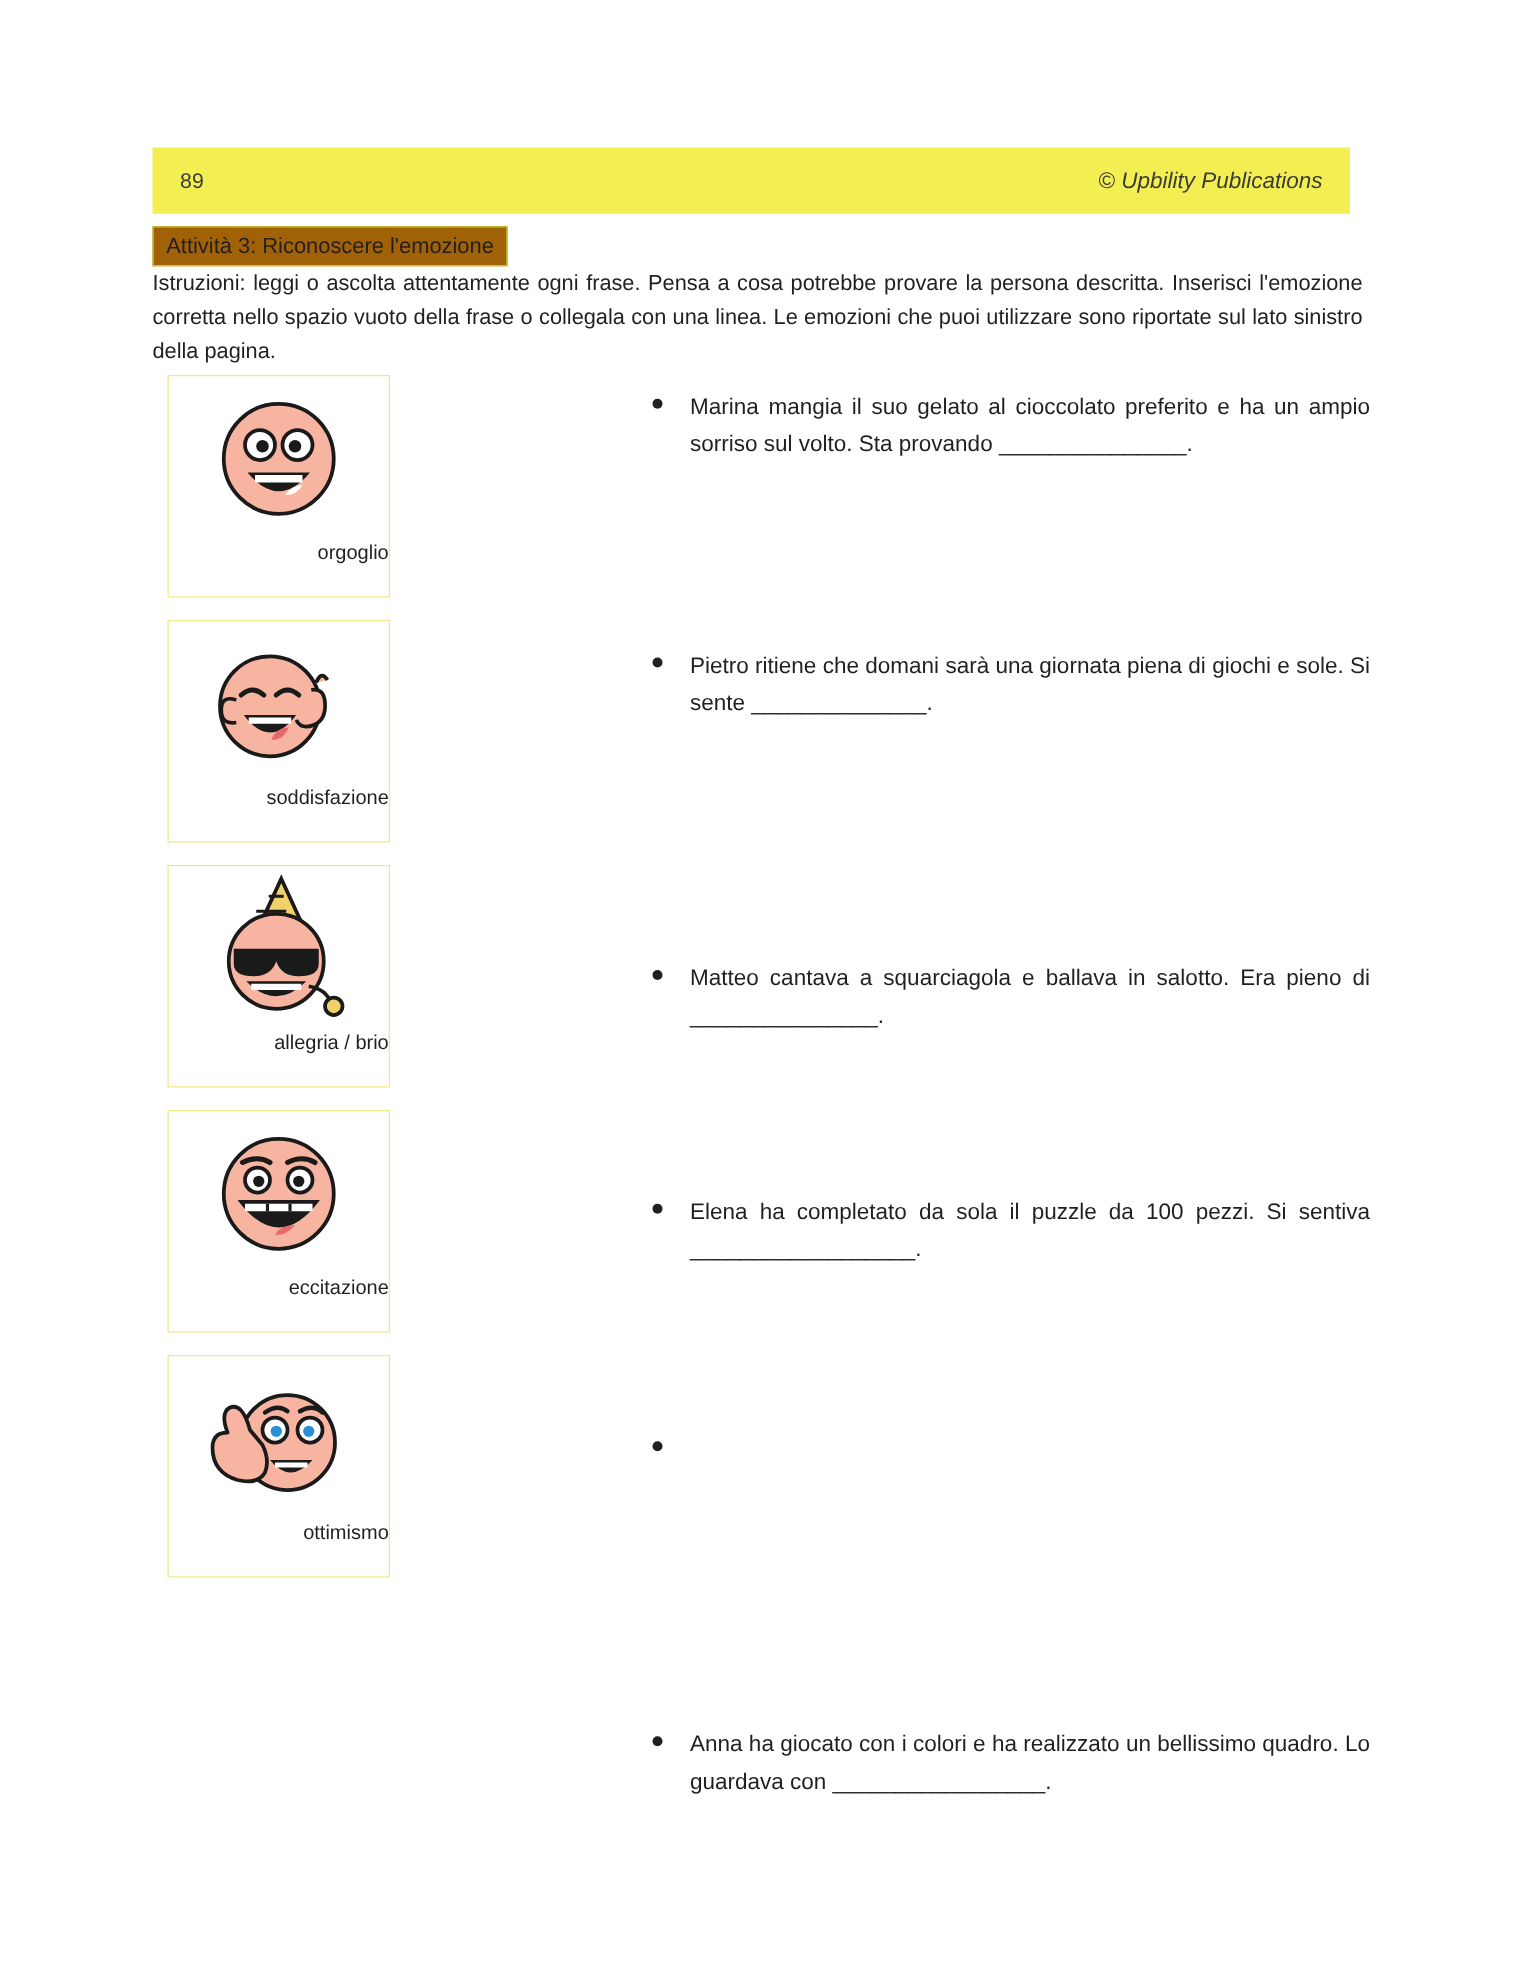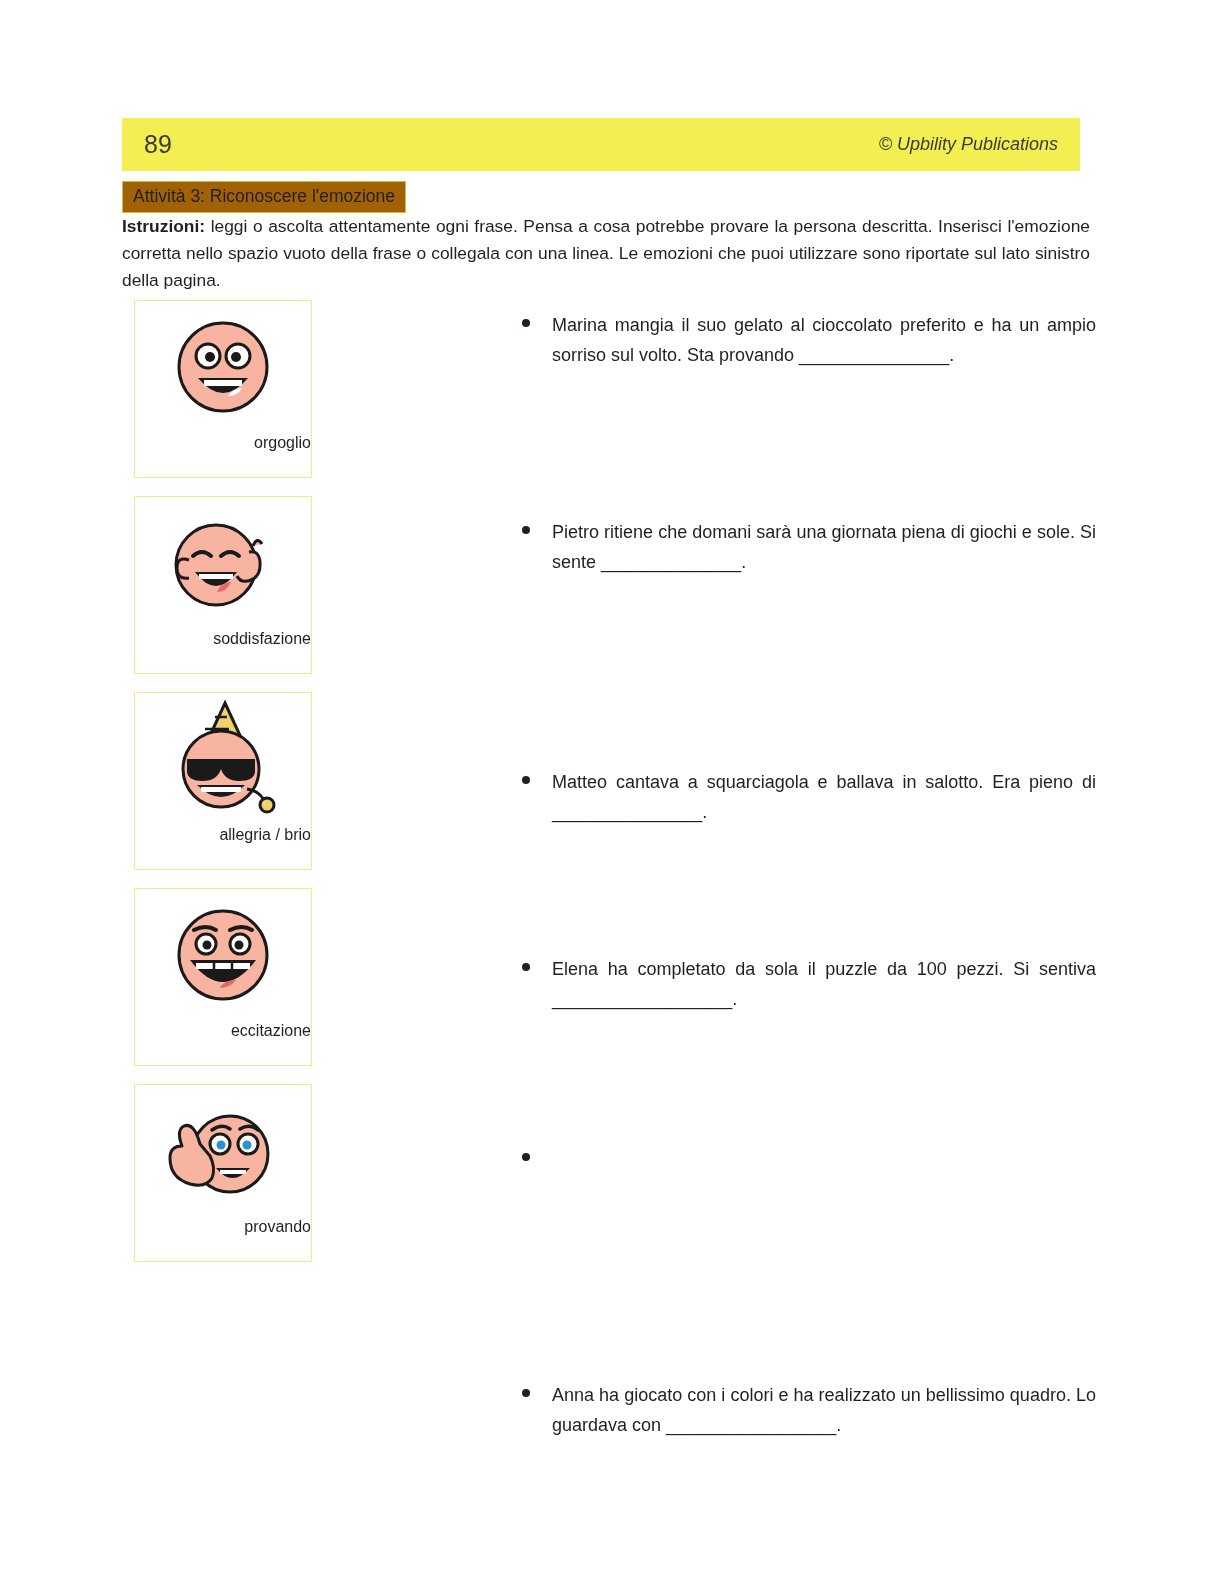--- a/index.html
+++ b/index.html
@@ -31,21 +31,21 @@
     width: 958px;
     height: 53px;
     background: #f3ef52;
     display: flex;
     align-items: center;
     justify-content: space-between;
     box-sizing: border-box;
     padding: 0 22px 0 22px;
   }
   .page-number {
-    font-size: 25px;
+    font-size: 17px;
     color: #3b3b3b;
     letter-spacing: 0.2px;
   }
   .copyright {
     font-size: 18px;
     font-style: italic;
     color: #3b3b3b;
   }
 
   
@@ -66,21 +66,21 @@
     position: absolute;
     left: 122px;
     top: 213px;
     width: 968px;
     font-size: 17.4px;
     line-height: 1.55;
     text-align: justify;
     color: #231f20;
   }
   .instructions b {
-    font-weight: bold;
+    font-weight: normal;
   }
 
   
   .cards-col {
     position: absolute;
     left: 134px;
     top: 300px;
     width: 180px;
   }
   .card {
@@ -242,21 +242,21 @@
           <circle cx="88" cy="48" r="10" fill="#ffffff" stroke="#1a1a1a" stroke-width="3"></circle>
           <circle cx="61" cy="49" r="4.5" fill="#2b8fd6"></circle>
           <circle cx="87" cy="49" r="4.5" fill="#2b8fd6"></circle>
           <path d="M52 34 q10 -7 18 -1" fill="none" stroke="#1a1a1a" stroke-width="3.5" stroke-linecap="round"></path>
           <path d="M80 33 q10 -6 18 1" fill="none" stroke="#1a1a1a" stroke-width="3.5" stroke-linecap="round"></path>
           <path d="M56 72 Q72 92 90 72 Z" fill="#1a1a1a"></path>
           <path d="M60 74 h26 v4 H60 Z" fill="#ffffff"></path>
           <path d="M40 48 q-6 -22 -16 -18 q-8 4 -2 20 q-12 0 -12 12 q0 20 20 26 q16 4 22 -6 q4 -10 -2 -22 Z" fill="#f7b4a0" stroke="#1a1a1a" stroke-width="3" stroke-linejoin="round"></path>
         </svg>
       </div>
-      <div class="card-label">provando</div>
+      <div class="card-label">ottimismo</div>
     </div>
 
   </div>
 
   <div class="sentences-col">
 
     <div class="sentence-item s0">
       <span class="bullet"></span>
       <span>Marina mangia il suo gelato al cioccolato preferito e ha un ampio sorriso sul volto. Sta provando _______________.</span>
     </div>

